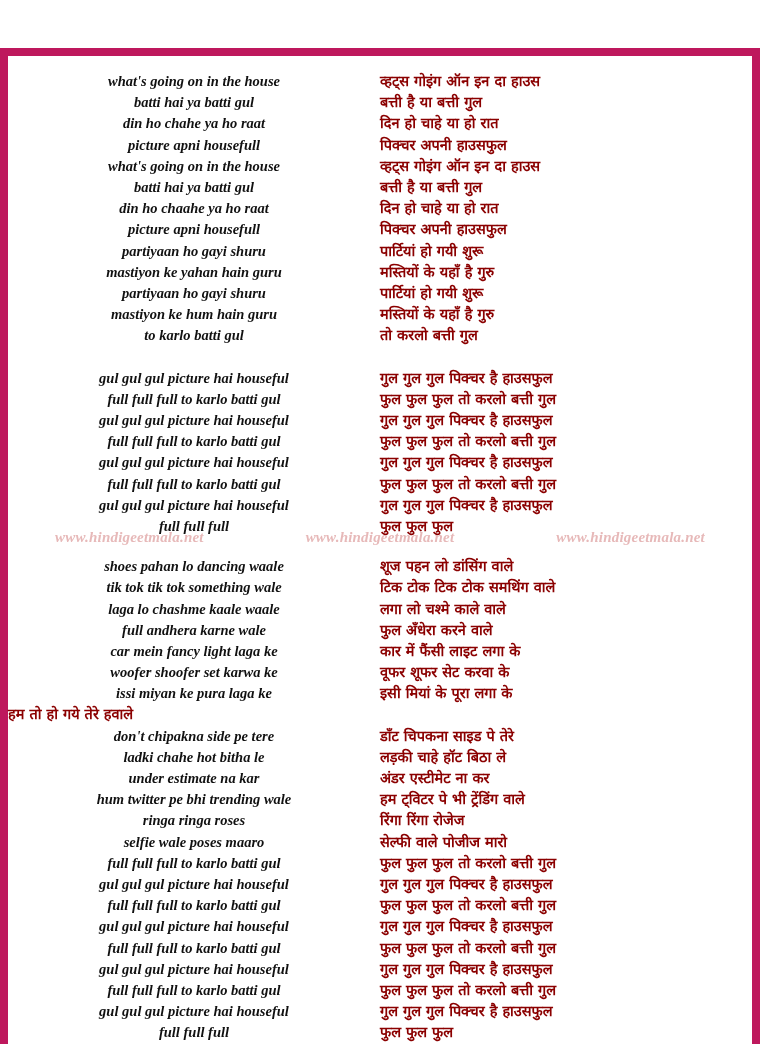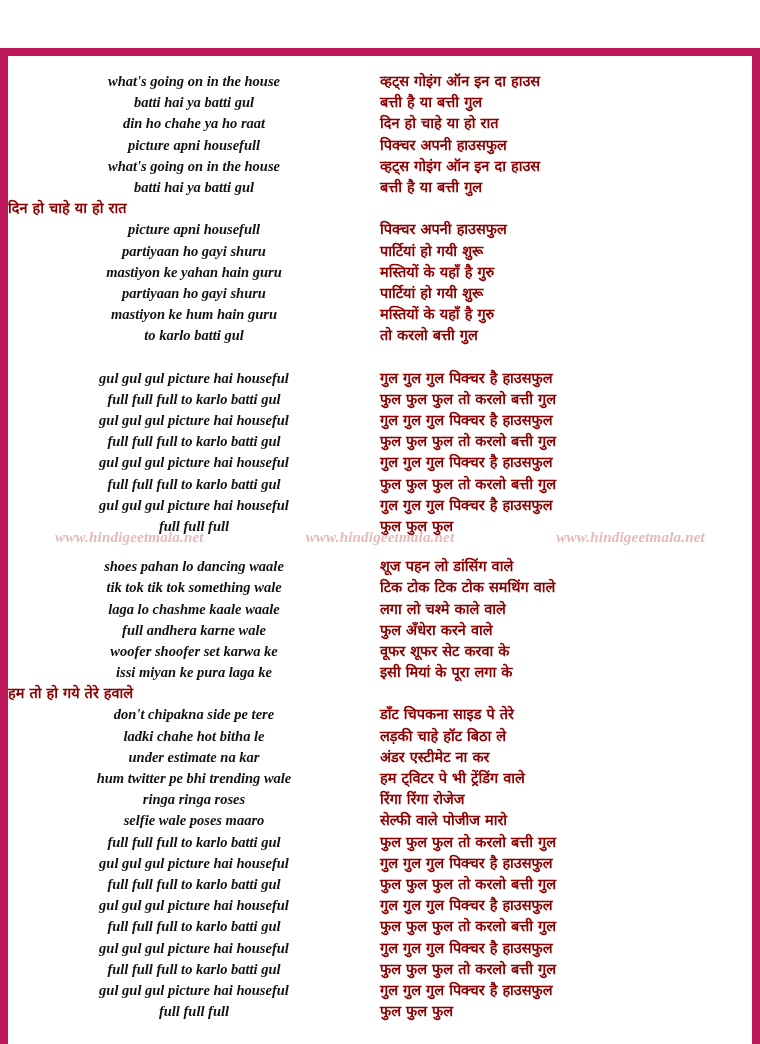--- a/index.html
+++ b/index.html
@@ -130,20 +130,21 @@
           </div>
           <div class="line-row">
             <div class="col-latin">what's going on in the house</div>
             <div class="col-deva">व्हट्स गोइंग ऑन इन द‍ा हाउस</div>
           </div>
           <div class="line-row">
             <div class="col-latin">batti hai ya batti gul</div>
             <div class="col-deva">बत्ती है या बत्ती गुल</div>
           </div>
           <div class="line-row">
+            <div class="col-latin">din ho chaahe ya ho raat</div>
             <div class="col-deva">दिन हो चाहे या हो रात</div>
           </div>
           <div class="line-row">
             <div class="col-latin">picture apni housefull</div>
             <div class="col-deva">पिक्चर अपनी हाउसफुल</div>
           </div>
           <div class="line-row">
             <div class="col-latin">partiyaan ho gayi shuru</div>
             <div class="col-deva">पार्टियां हो गयी शुरू</div>
           </div>
@@ -210,20 +211,24 @@
             <div class="col-latin">tik tok tik tok something wale</div>
             <div class="col-deva">टिक टोक टिक टोक समथिंग वाले</div>
           </div>
           <div class="line-row">
             <div class="col-latin">laga lo chashme kaale waale</div>
             <div class="col-deva">लगा लो चश्मे काले वाले</div>
           </div>
           <div class="line-row">
             <div class="col-latin">full andhera karne wale</div>
             <div class="col-deva">फुल अँधेरा करने वाले</div>
+          </div>
+          <div class="line-row">
+            <div class="col-latin">car mein fancy light laga ke</div>
+            <div class="col-deva">कार में फैंसी लाइट लगा के</div>
           </div>
           <div class="line-row">
             <div class="col-latin">woofer shoofer set karwa ke</div>
             <div class="col-deva">वूफर शूफर सेट करवा के</div>
           </div>
           <div class="line-row">
             <div class="col-latin">issi miyan ke pura laga ke</div>
             <div class="col-deva">इसी मियां के पूरा लगा के</div>
           </div>
           <div class="line-row">

